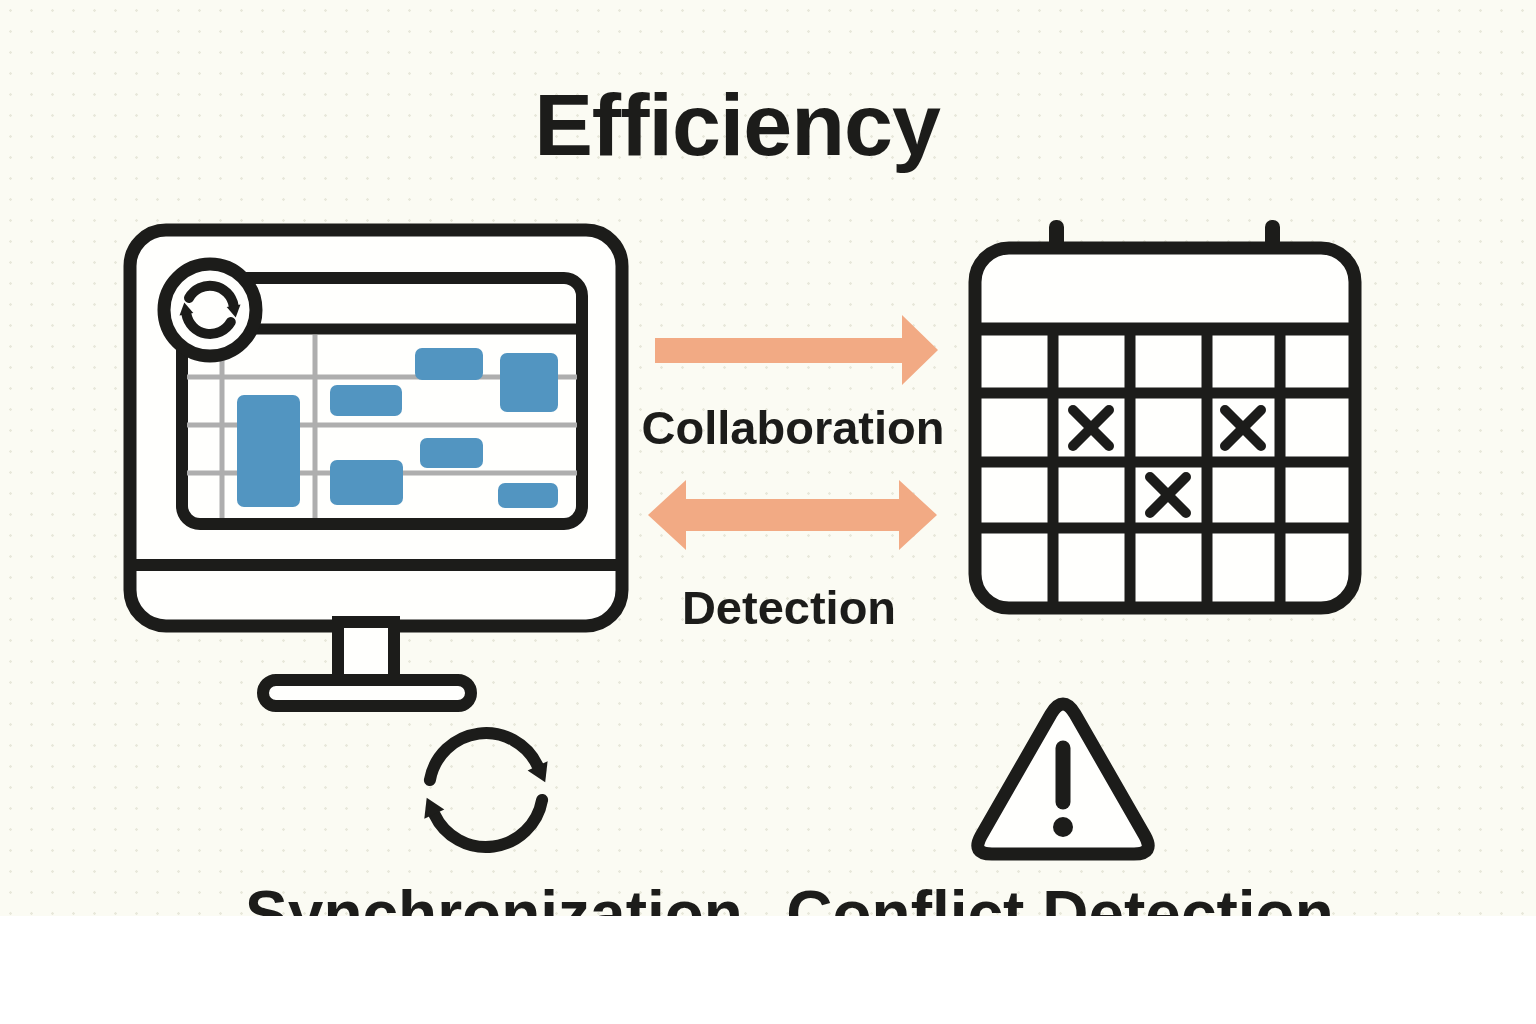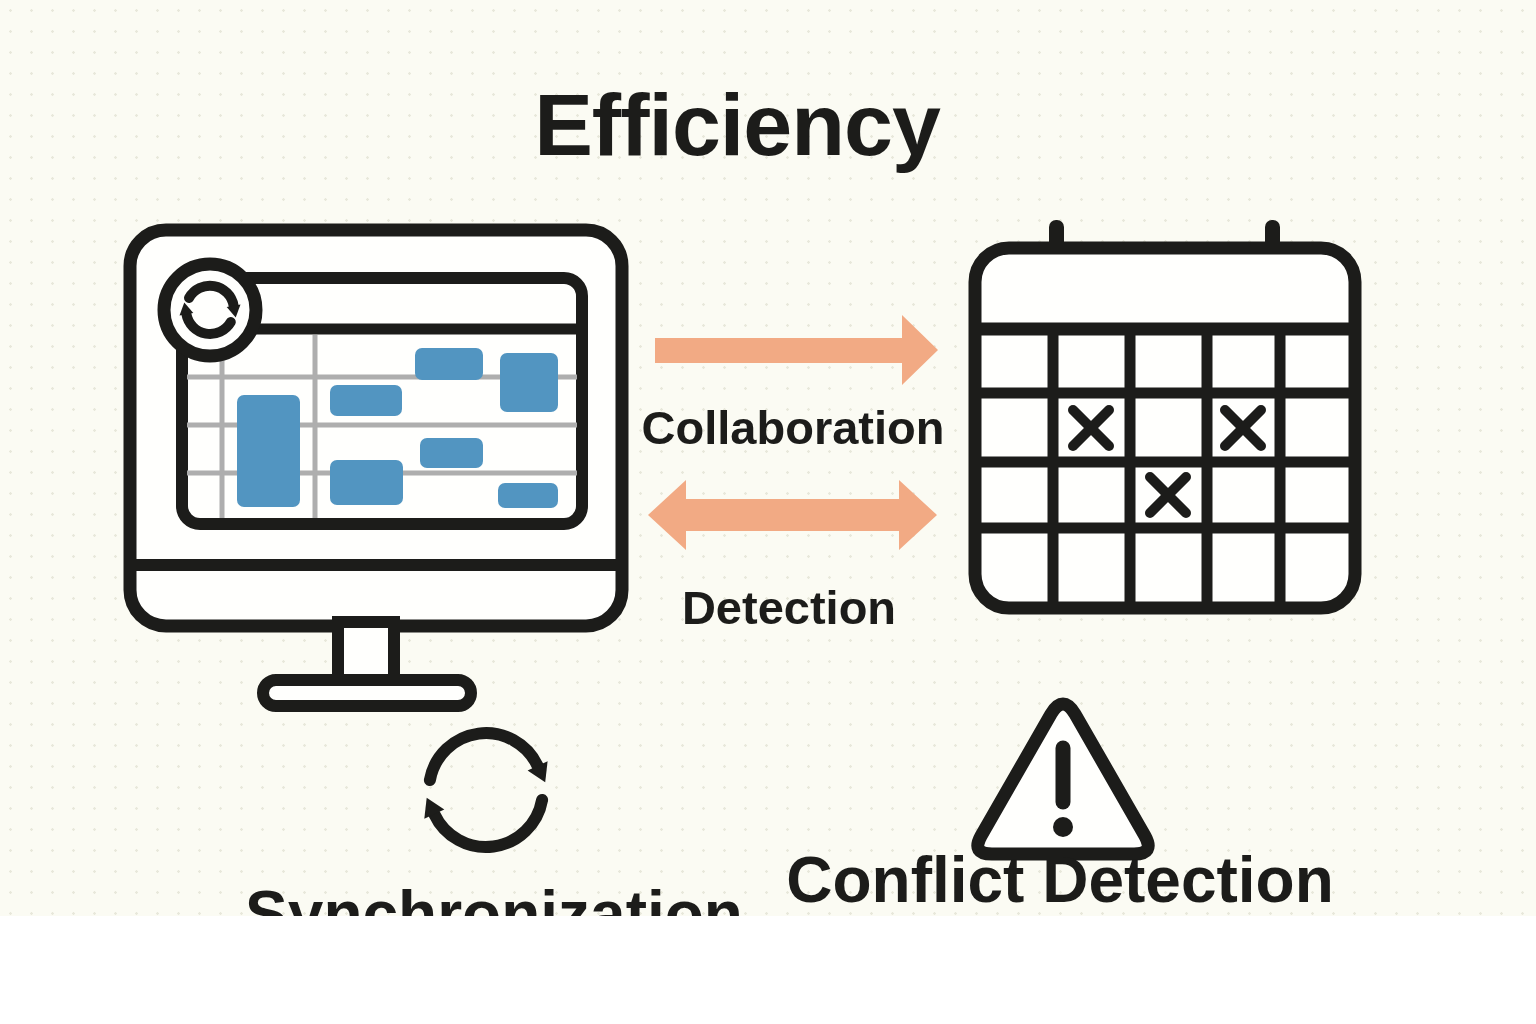--- a/index.html
+++ b/index.html
@@ -44,21 +44,21 @@
     color: var(--ink);
     white-space: nowrap;
     line-height: 1;
   }
   .flow-label { font-size: 47px; }
   .feature-label { font-size: 64px; }
   .lbl-speed         { left: 785px;  top: 260px; }
   .lbl-collaboration { left: 793px;  top: 404px; }
   .lbl-automation    { left: 789px;  top: 584px; }
   .lbl-sync          { left: 494px;  top: 882px; }
-  .lbl-conflict      { left: 1060px; top: 848px; }
+  .lbl-conflict      { left: 1060px; top: 882px; }
 
   svg { position: absolute; display: block; }
   .monitor-svg  { left: 120px; top: 218px; width: 512px; height: 495px; }
   .calendar-svg { left: 965px; top: 212px; width: 402px; height: 406px; }
   .arrow-speed-svg  { left: 648px; top: 310px; width: 300px; height: 80px; }
   .arrow-double-svg { left: 640px; top: 475px; width: 310px; height: 80px; }
   .sync-svg    { left: 408px; top: 715px; width: 160px; height: 152px; }
   .warning-svg { left: 958px; top: 690px; width: 212px; height: 180px; }
 
   .ink-stroke   { stroke: var(--ink); fill: none; }

